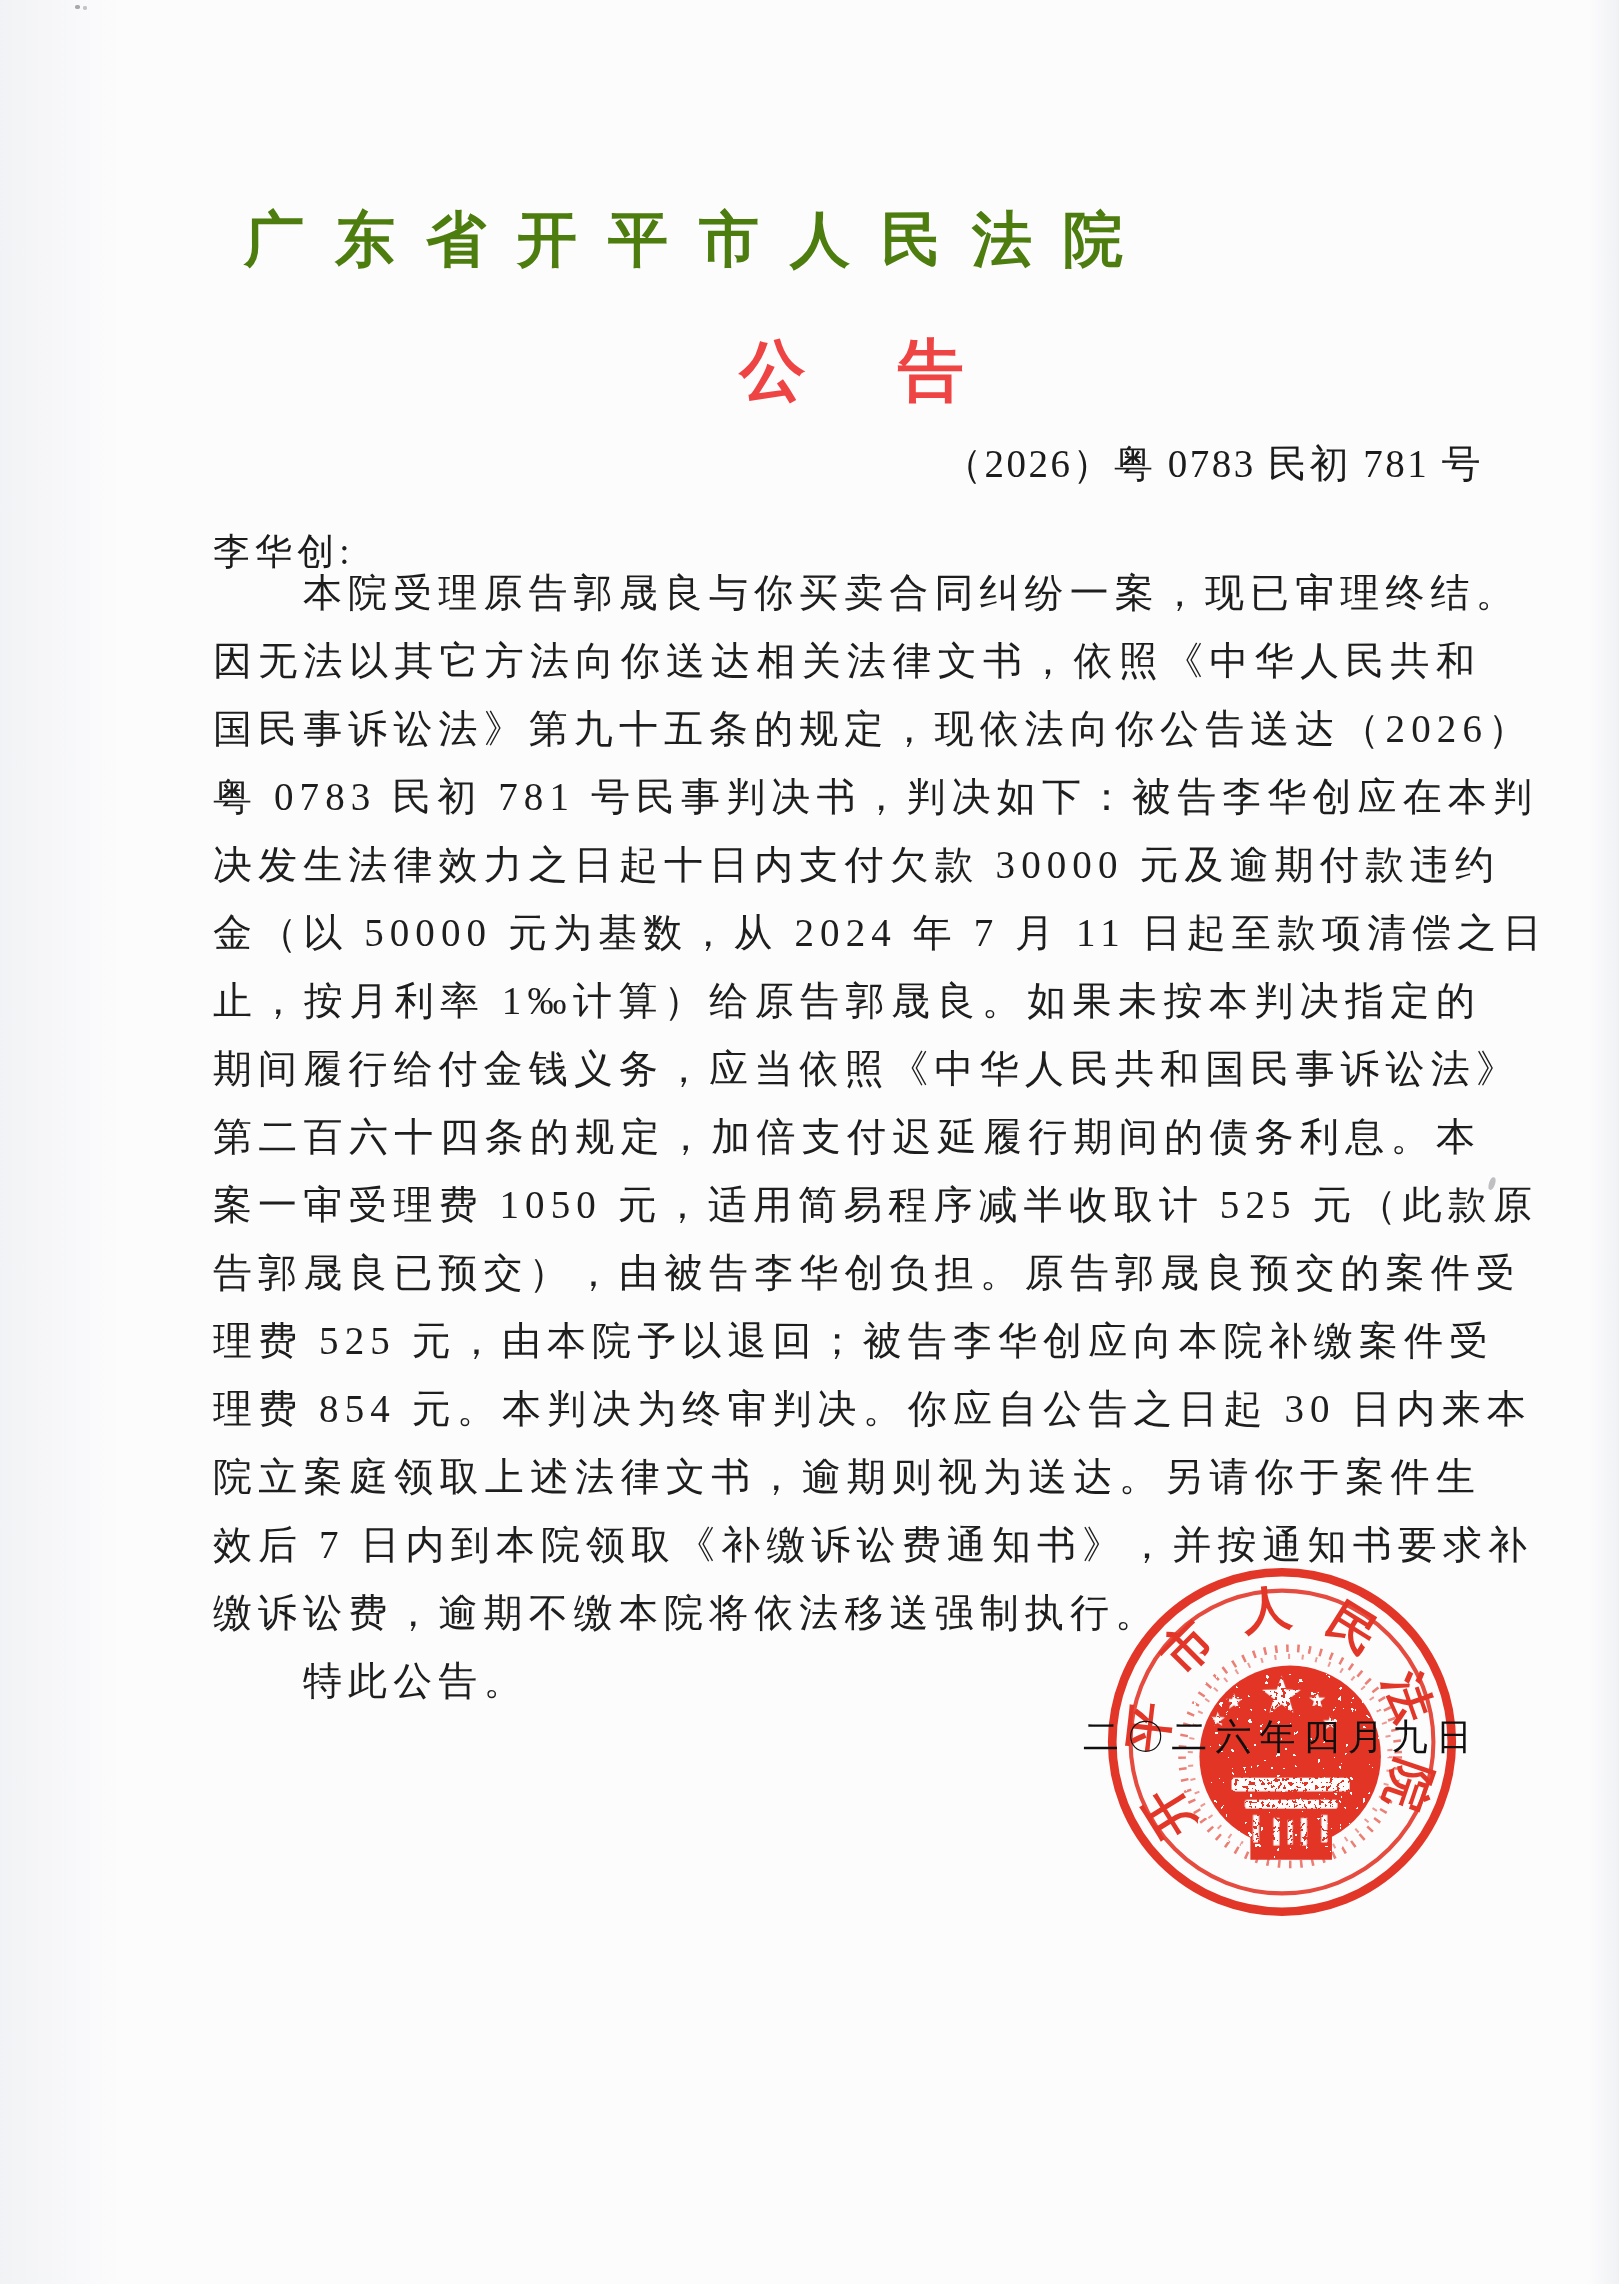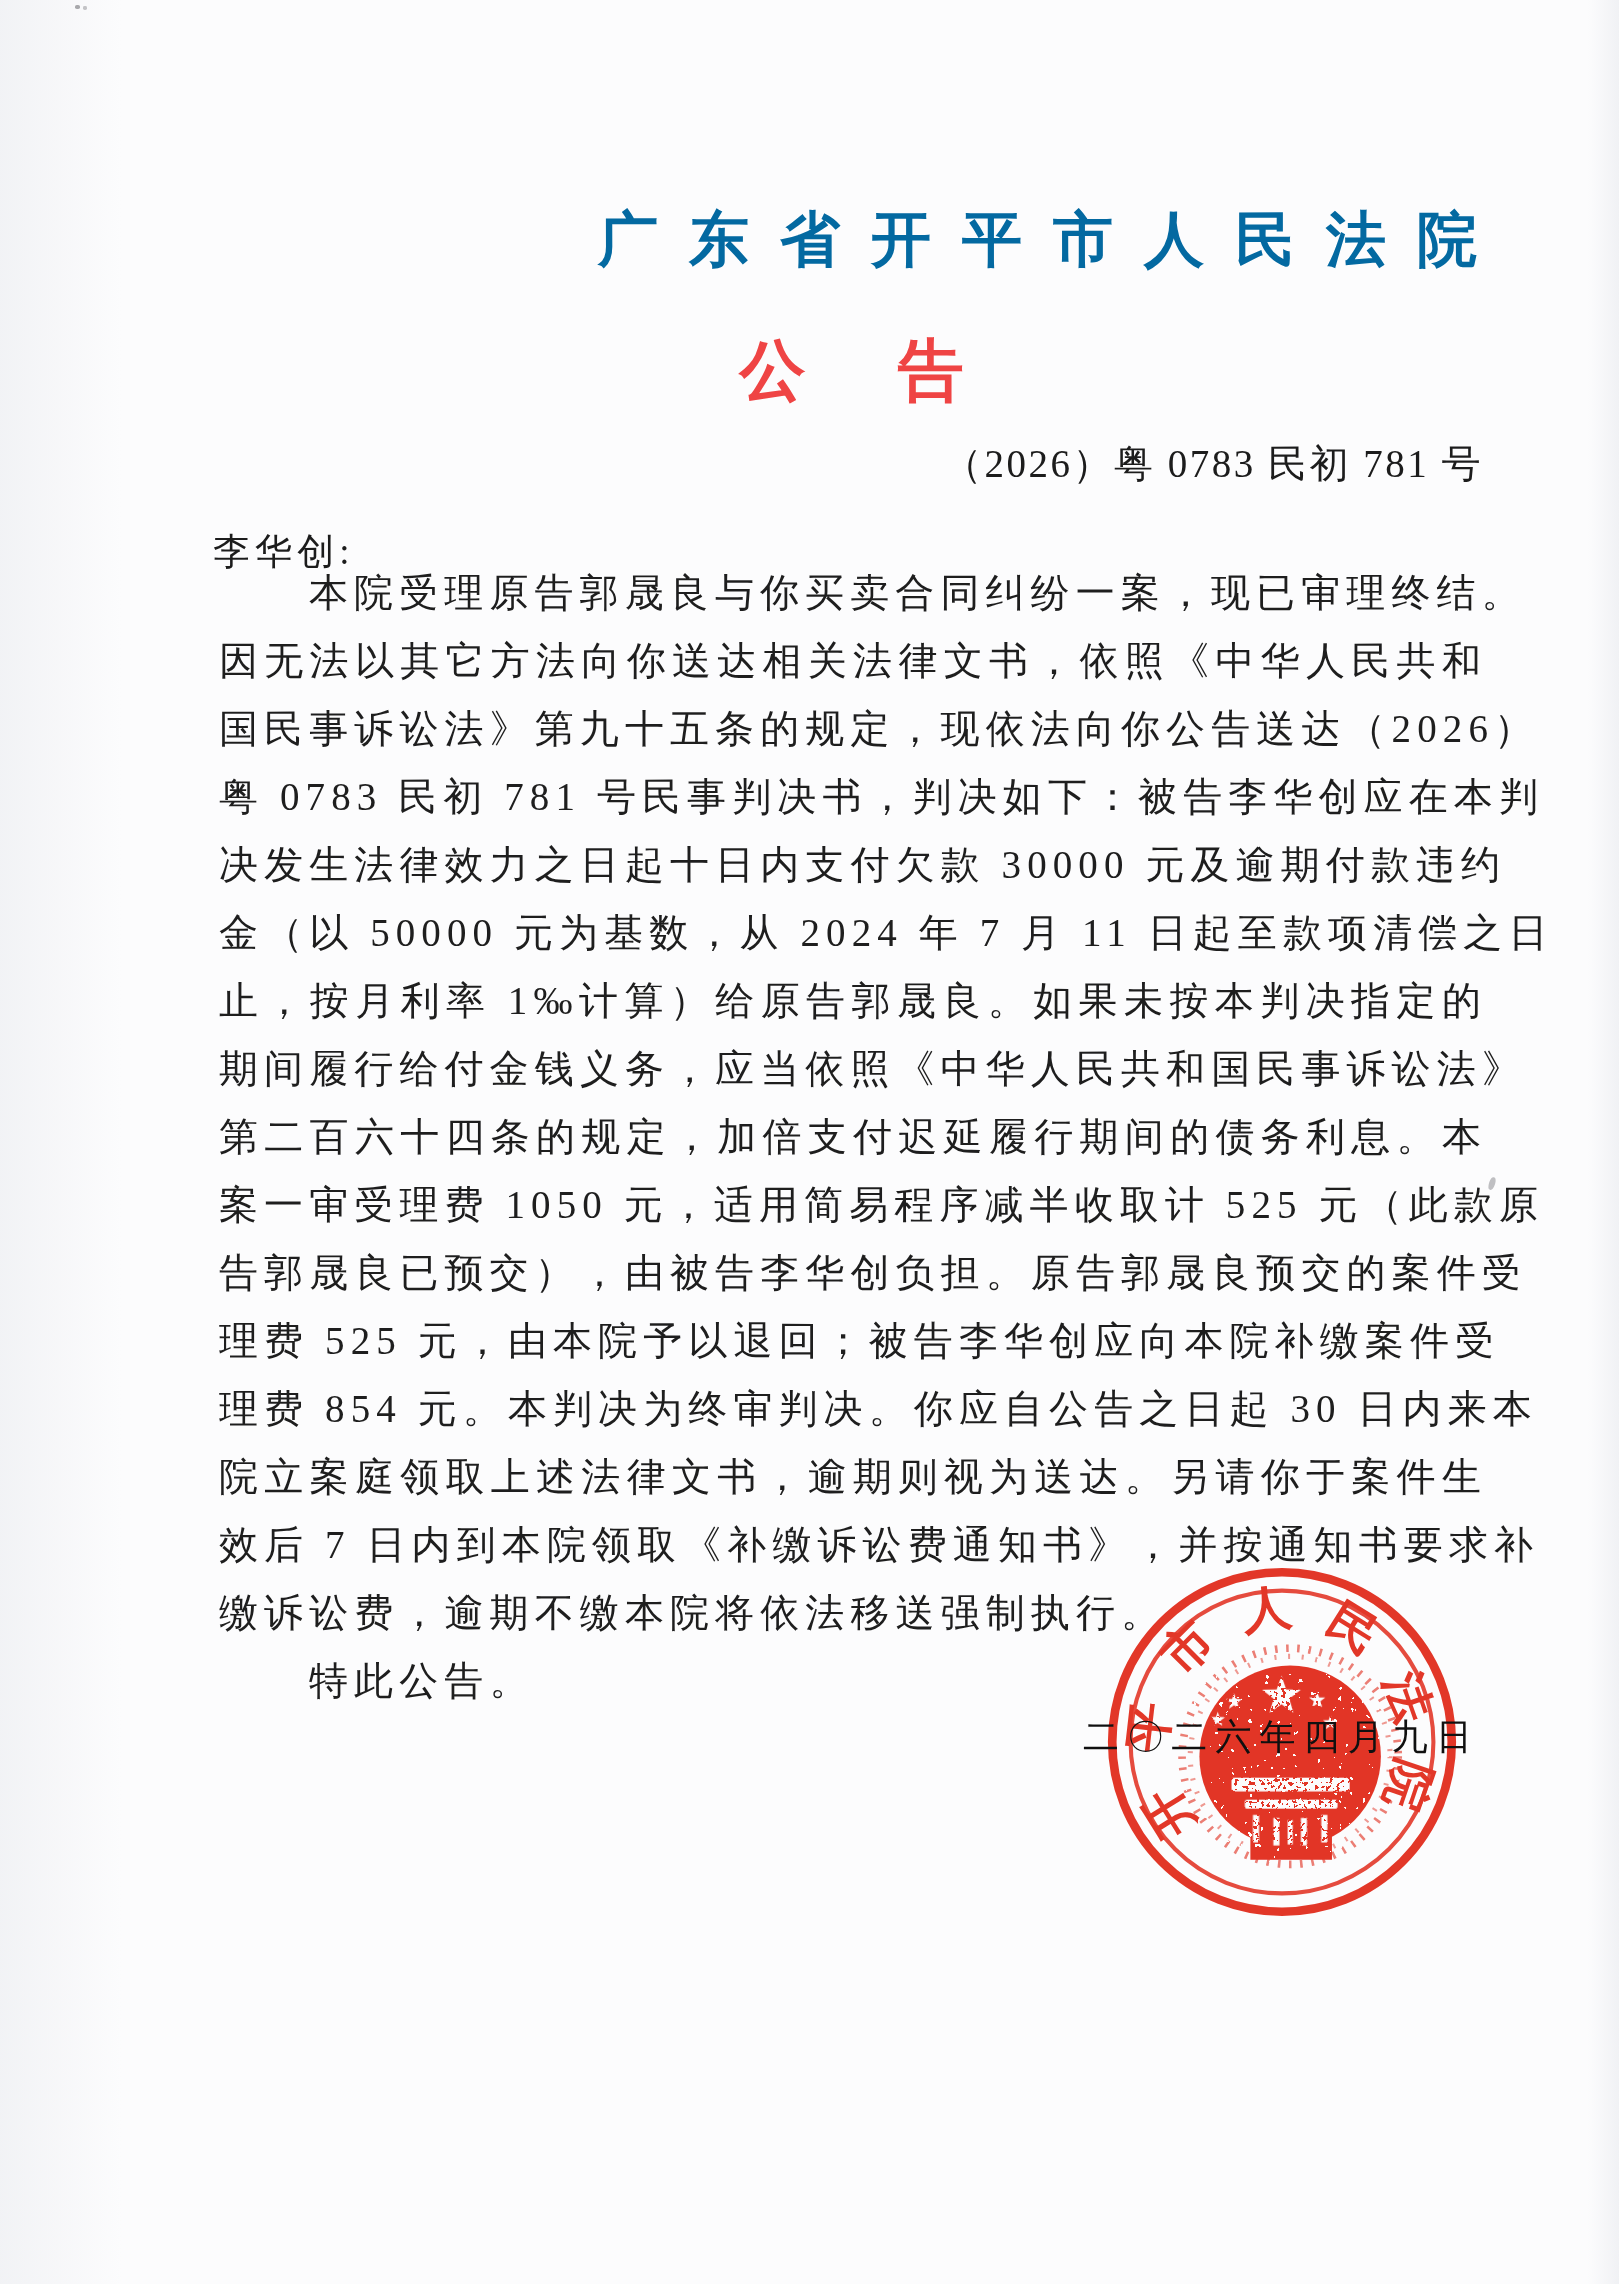--- a/index.html
+++ b/index.html
@@ -18,39 +18,39 @@
   }
   .edge-shade-r{
     position:absolute;right:0;top:0;bottom:0;width:31px;
     background:linear-gradient(270deg,rgba(205,209,218,.25),rgba(205,209,218,0));
     pointer-events:none;
   }
   .court-name{
     position:absolute;top:204px;left:213px;width:1264px;
     font-size:60px;font-weight:bold;line-height:1.2;
     letter-spacing:31px;padding-left:31px;
-    text-align:right;color:#0369a1;white-space:nowrap;
+    text-align:left;color:#4d7c0f;white-space:nowrap;
   }
   .doc-title{
     position:absolute;top:331px;left:213px;width:1264px;
     font-size:66px;font-weight:bold;line-height:1.2;
     letter-spacing:13.2px;padding-left:13.2px;
     text-align:center;color:#ef4444;white-space:nowrap;
   }
   .case-number{
     position:absolute;top:439px;right:136px;
     font-size:39px;line-height:1.3;letter-spacing:2.5px;
     color:#1c1c1c;white-space:nowrap;
   }
   .recipient{
     position:absolute;top:528px;left:213px;
     font-size:37px;line-height:1.3;letter-spacing:5.1px;color:#1c1c1c;
   }
   .body-block{
-    position:absolute;top:559px;left:219px;width:1268px;
+    position:absolute;top:559px;left:213px;width:1268px;
     font-size:39px;line-height:68px;letter-spacing:6.1px;
     color:#1e1e1e;
   }
   .body-block .line{
     text-align:justify;
     text-align-last:justify;
     white-space:nowrap;
   }
   .body-block .line.nj{
     text-align:left;text-align-last:left;

